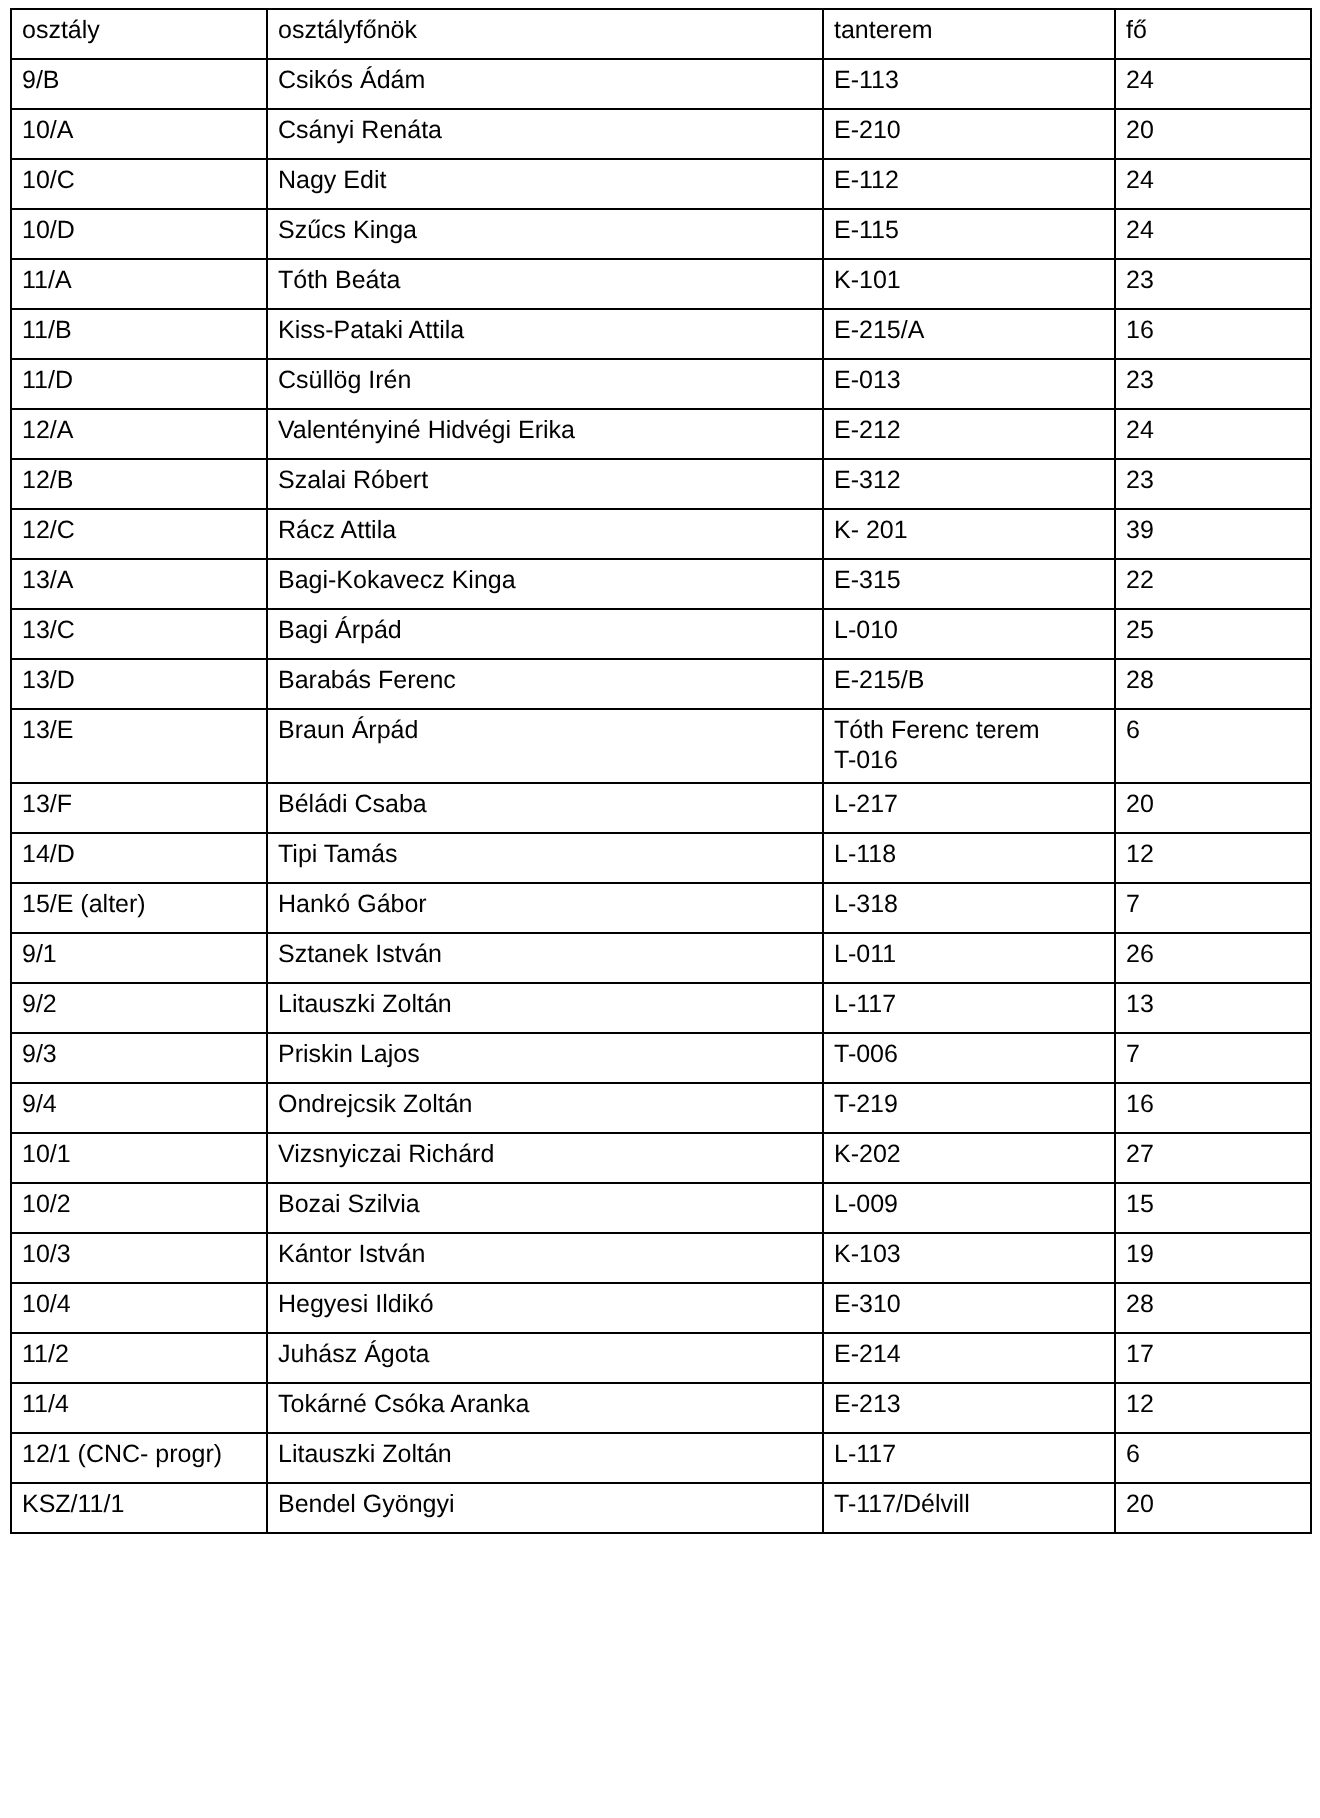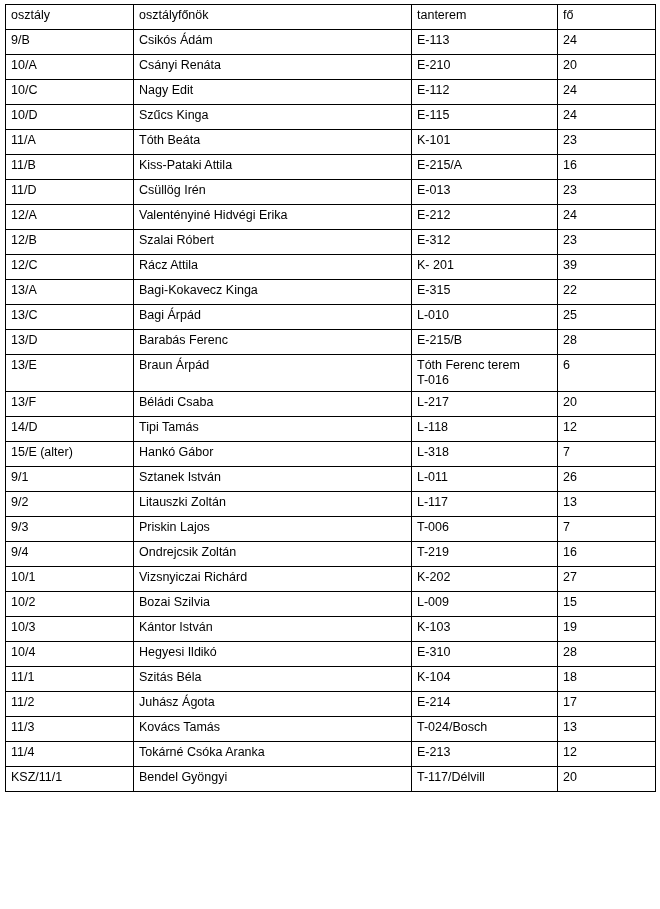--- a/index.html
+++ b/index.html
@@ -205,42 +205,36 @@
           <td>K-103</td>
           <td>19</td>
         </tr>
         <tr>
           <td>10/4</td>
           <td>Hegyesi Ildikó</td>
           <td>E-310</td>
           <td>28</td>
         </tr>
         <tr>
-          <td>11/1</td>
-          <td>Szitás Béla</td>
-          <td>K-104</td>
-          <td>18</td>
-        </tr>
-        <tr>
           <td>11/2</td>
           <td>Juhász Ágota</td>
           <td>E-214</td>
           <td>17</td>
         </tr>
         <tr>
-          <td>11/3</td>
-          <td>Kovács Tamás</td>
-          <td>T-024/Bosch</td>
-          <td>13</td>
-        </tr>
-        <tr>
           <td>11/4</td>
           <td>Tokárné Csóka Aranka</td>
           <td>E-213</td>
           <td>12</td>
+        </tr>
+        <tr>
+          <td>12/1 (CNC- progr)</td>
+          <td>Litauszki Zoltán</td>
+          <td>L-117</td>
+          <td>6</td>
         </tr>
         <tr>
           <td>KSZ/11/1</td>
           <td>Bendel Gyöngyi</td>
           <td>T-117/Délvill</td>
           <td>20</td>
         </tr>
       </tbody>
   </table>
 </div>

